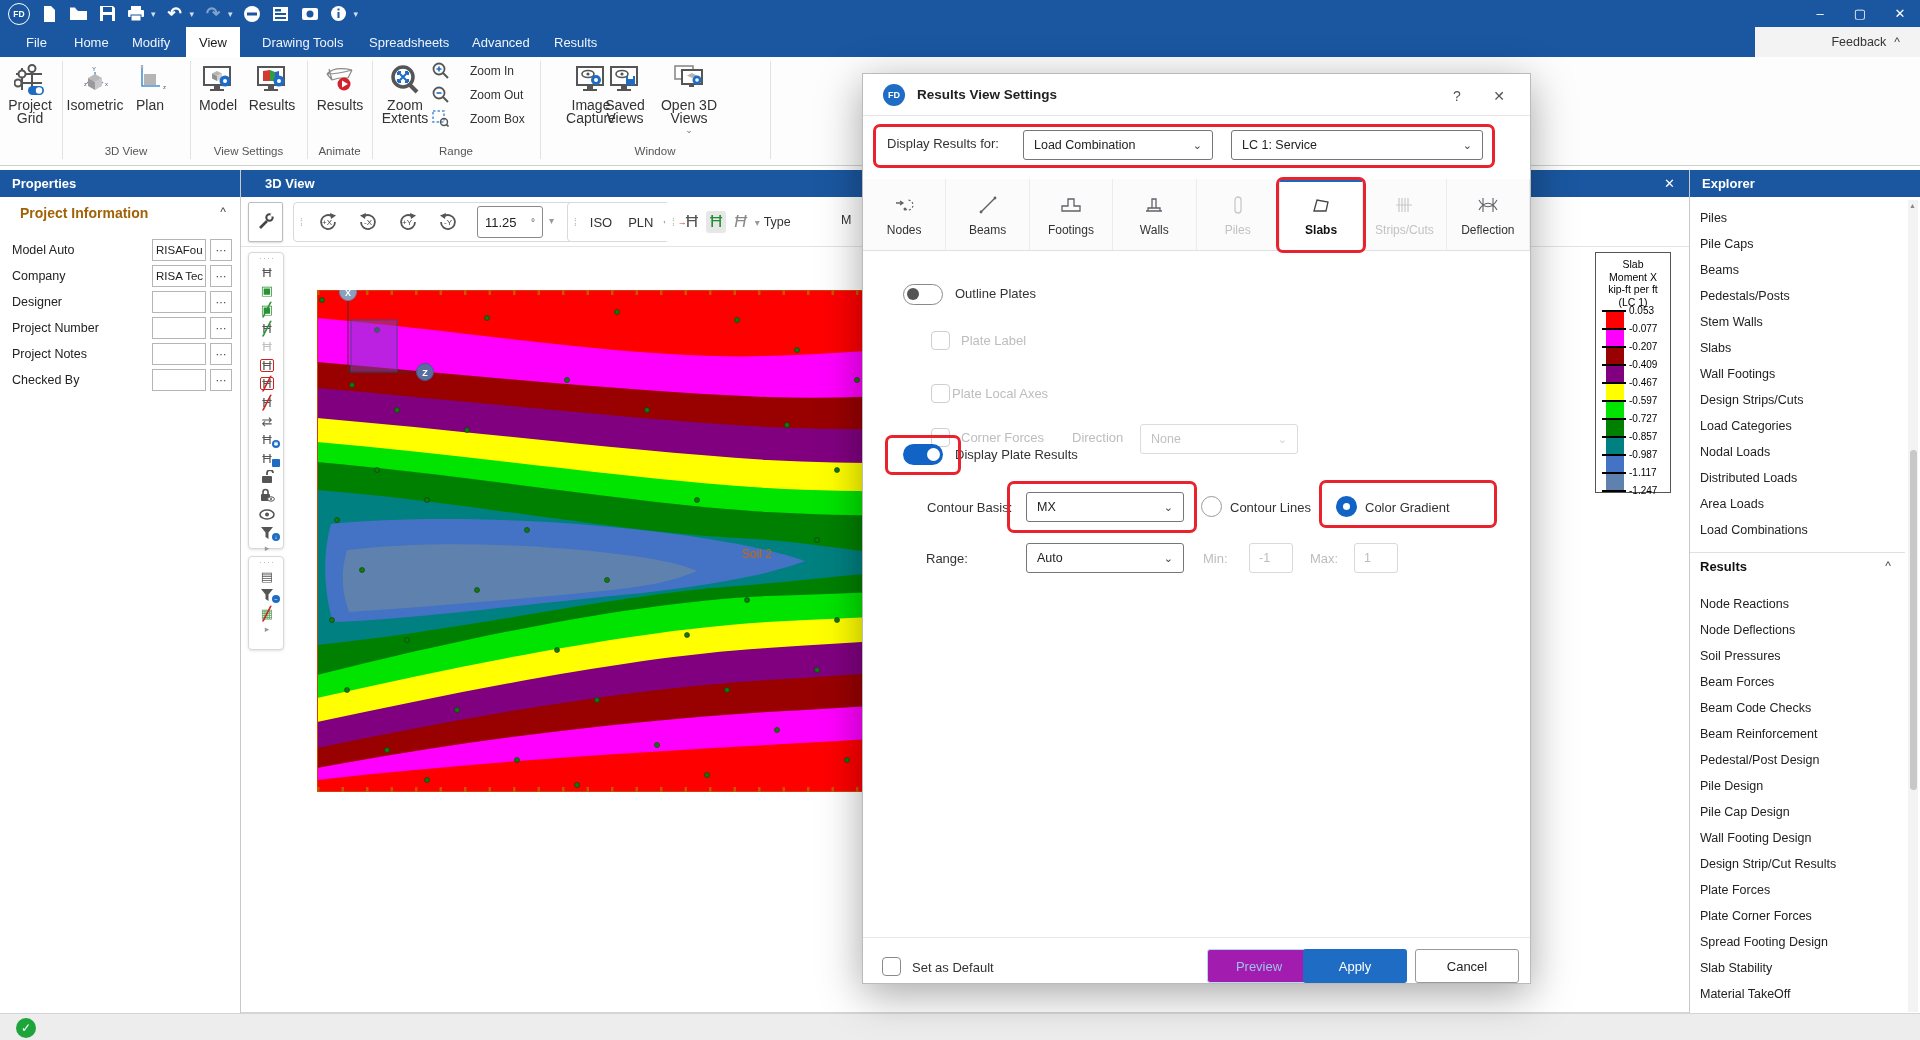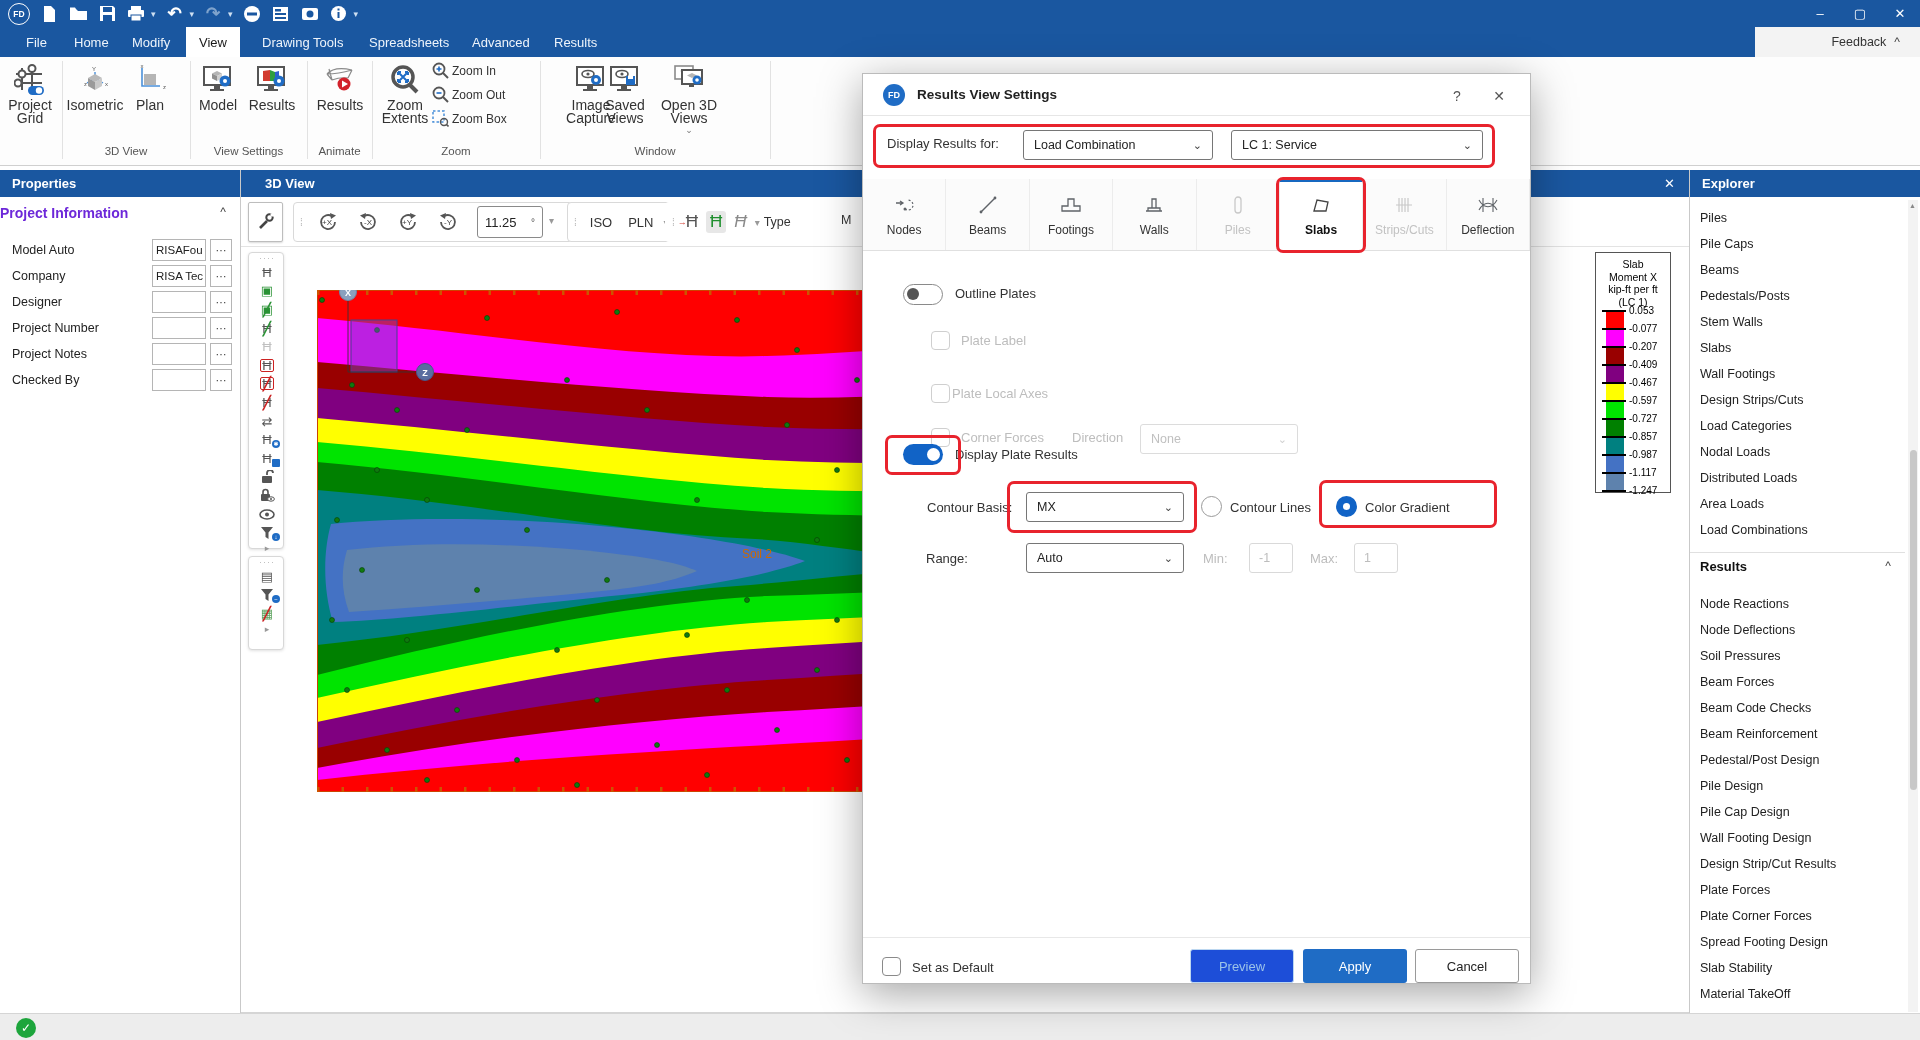--- a/index.html
+++ b/index.html
@@ -20,21 +20,21 @@
   .rtab{position:absolute;top:0;height:30px;display:flex;align-items:center;padding:0 14px;color:#eef4fb;font-size:13px;cursor:pointer}
   .rtab.sel{background:#fff;color:#1a1a1a}
   .feedback{position:absolute;right:0;top:0;width:165px;height:30px;background:#f3f3f3;display:flex;align-items:center;justify-content:flex-end;padding-right:20px;gap:8px;color:#333;font-size:12.5px;cursor:pointer}
   
   .ribbon{left:0;top:57px;width:1920px;height:109px;background:#fdfdfd;border-bottom:1px solid #d0d0d0}
   .rdiv{position:absolute;top:4px;width:1px;height:98px;background:#e2e2e2}
   .rbtn{position:absolute;top:5px;width:58px;text-align:center;cursor:pointer}
   .rbtn .ric{width:32px;height:32px;margin:2px auto 3px}
   .rbtn .rlb{font-size:14px;line-height:13px;color:#333}
   .rglabel{position:absolute;top:88px;text-align:center;font-size:11.5px;color:#555}
-  .zmitem{position:absolute;display:flex;align-items:center;gap:3px;font-size:12px;color:#333;cursor:pointer}
+  .zmitem{position:absolute;display:flex;align-items:center;gap:21px;font-size:12px;color:#333;cursor:pointer}
   
   .phead{position:absolute;height:27px;background:#1a57a0;color:#fff;font-size:13px;font-weight:bold;display:flex;align-items:center;padding:0 12px}
   .vline{position:absolute;width:1px;background:#c9c9c9}
   .hline{position:absolute;height:1px;background:#d5d5d5}
   .pfrow{position:absolute;left:0;width:240px;height:26px}
   .pfrow .plab{position:absolute;left:12px;top:6px;font-size:12.5px;color:#222}
   .pfrow .pval{position:absolute;left:152px;top:2px;width:54px;height:22px;border:1px solid #b5b5b5;background:#fff;font-size:11.5px;color:#222;display:flex;align-items:center;padding-left:3px;overflow:hidden;white-space:nowrap}
   .pfrow .pell{position:absolute;left:210px;top:2px;width:22px;height:22px;border:1px solid #b5b5b5;background:#fff;display:flex;align-items:center;justify-content:center;font-size:11px;color:#444;cursor:pointer}
   .chev-up{font-size:12px;color:#444}
   
@@ -334,38 +334,38 @@
           <circle cx="24" cy="16" r="1.8" fill="#fff"></circle>
           <rect x="16" y="20" width="5" height="3" fill="#555"></rect>
         </svg></div>
     <div class="rlb">Open 3D Views</div>
     <div style="font-size:9px;color:#777">⌄</div>
   </div>
 
   <div class="rglabel" style="left:62px;width:128px">3D View</div>
   <div class="rglabel" style="left:190px;width:117px">View Settings</div>
   <div class="rglabel" style="left:307px;width:65px">Animate</div>
-  <div class="rglabel" style="left:372px;width:168px">Zoom</div>
+  <div class="rglabel" style="left:372px;width:168px">Range</div>
   <div class="rglabel" style="left:540px;width:230px">Window</div>
 </div>
 
 <div class="phead" style="left:0;top:170px;width:240px">
     <span>Properties</span>
   </div>
 <div class="phead" style="left:241px;top:170px;width:1448px;justify-content:space-between;padding-right:14px">
   <span style="padding-left:12px">3D View</span>
   <span style="font-weight:normal;font-size:13px;cursor:pointer">✕</span>
 </div>
 <div class="phead" style="left:1690px;top:170px;width:230px">
     <span>Explorer</span>
   </div>
 
 <div class="abs" style="left:0;top:197px;width:240px;height:816px;background:#fff">
   <div style="position:absolute;left:0;top:8px;width:240px;display:flex;justify-content:space-between;padding-right:14px">
-    <span style="font-size:14px;font-weight:bold;color:#6d28d9;padding-left:0">Project Information</span>
+    <span style="font-size:14px;font-weight:bold;color:#a16207;padding-left:20px">Project Information</span>
     <span class="chev-up">^</span>
   </div>
   <div class="pfrow" style="top:40px">
     <span class="plab">Model Auto</span>
     <div class="pval">RISAFou</div>
     <div class="pell">⋯</div>
   </div>
   <div class="pfrow" style="top:66px">
     <span class="plab">Company</span>
     <div class="pval">RISA Tec</div>
@@ -826,21 +826,21 @@
       <span class="ddarrow">⌄</span>
   </div>
   <div class="dlabel dis" style="left:340px;top:477px">Min:</div>
   <div class="dinput" style="left:386px;top:469px;width:44px">-1</div>
   <div class="dlabel dis" style="left:447px;top:477px">Max:</div>
   <div class="dinput" style="left:491px;top:469px;width:44px">1</div>
 
   <div style="position:absolute;left:0;top:863px;width:667px;height:1px;background:#e8e8e8"></div>
   <div class="dcheck" style="left:19px;top:883px"></div>
   <div class="dlabel" style="left:49px;top:886px">Set as Default</div>
-  <div class="dfoot-btn" style="left:327px;border:1px solid #bcd7f0;color:#9cc3e8;background:#1d4ed8">Preview</div>
+  <div class="dfoot-btn" style="left:344px;border:1px solid #bcd7f0;color:#9cc3e8;background:#a21caf">Preview</div>
   <div class="dfoot-btn" style="left:440px;background:#1f6cc5;color:#fff">Apply</div>
   <div class="dfoot-btn" style="left:552px;border:1px solid #9a9a9a;color:#222;background:#fff">Cancel</div>
 </div>
 
 <div class="abs statusbar"></div>
 <div class="statuschk">
     <span>✓</span>
   </div>
 
 </body></html>

